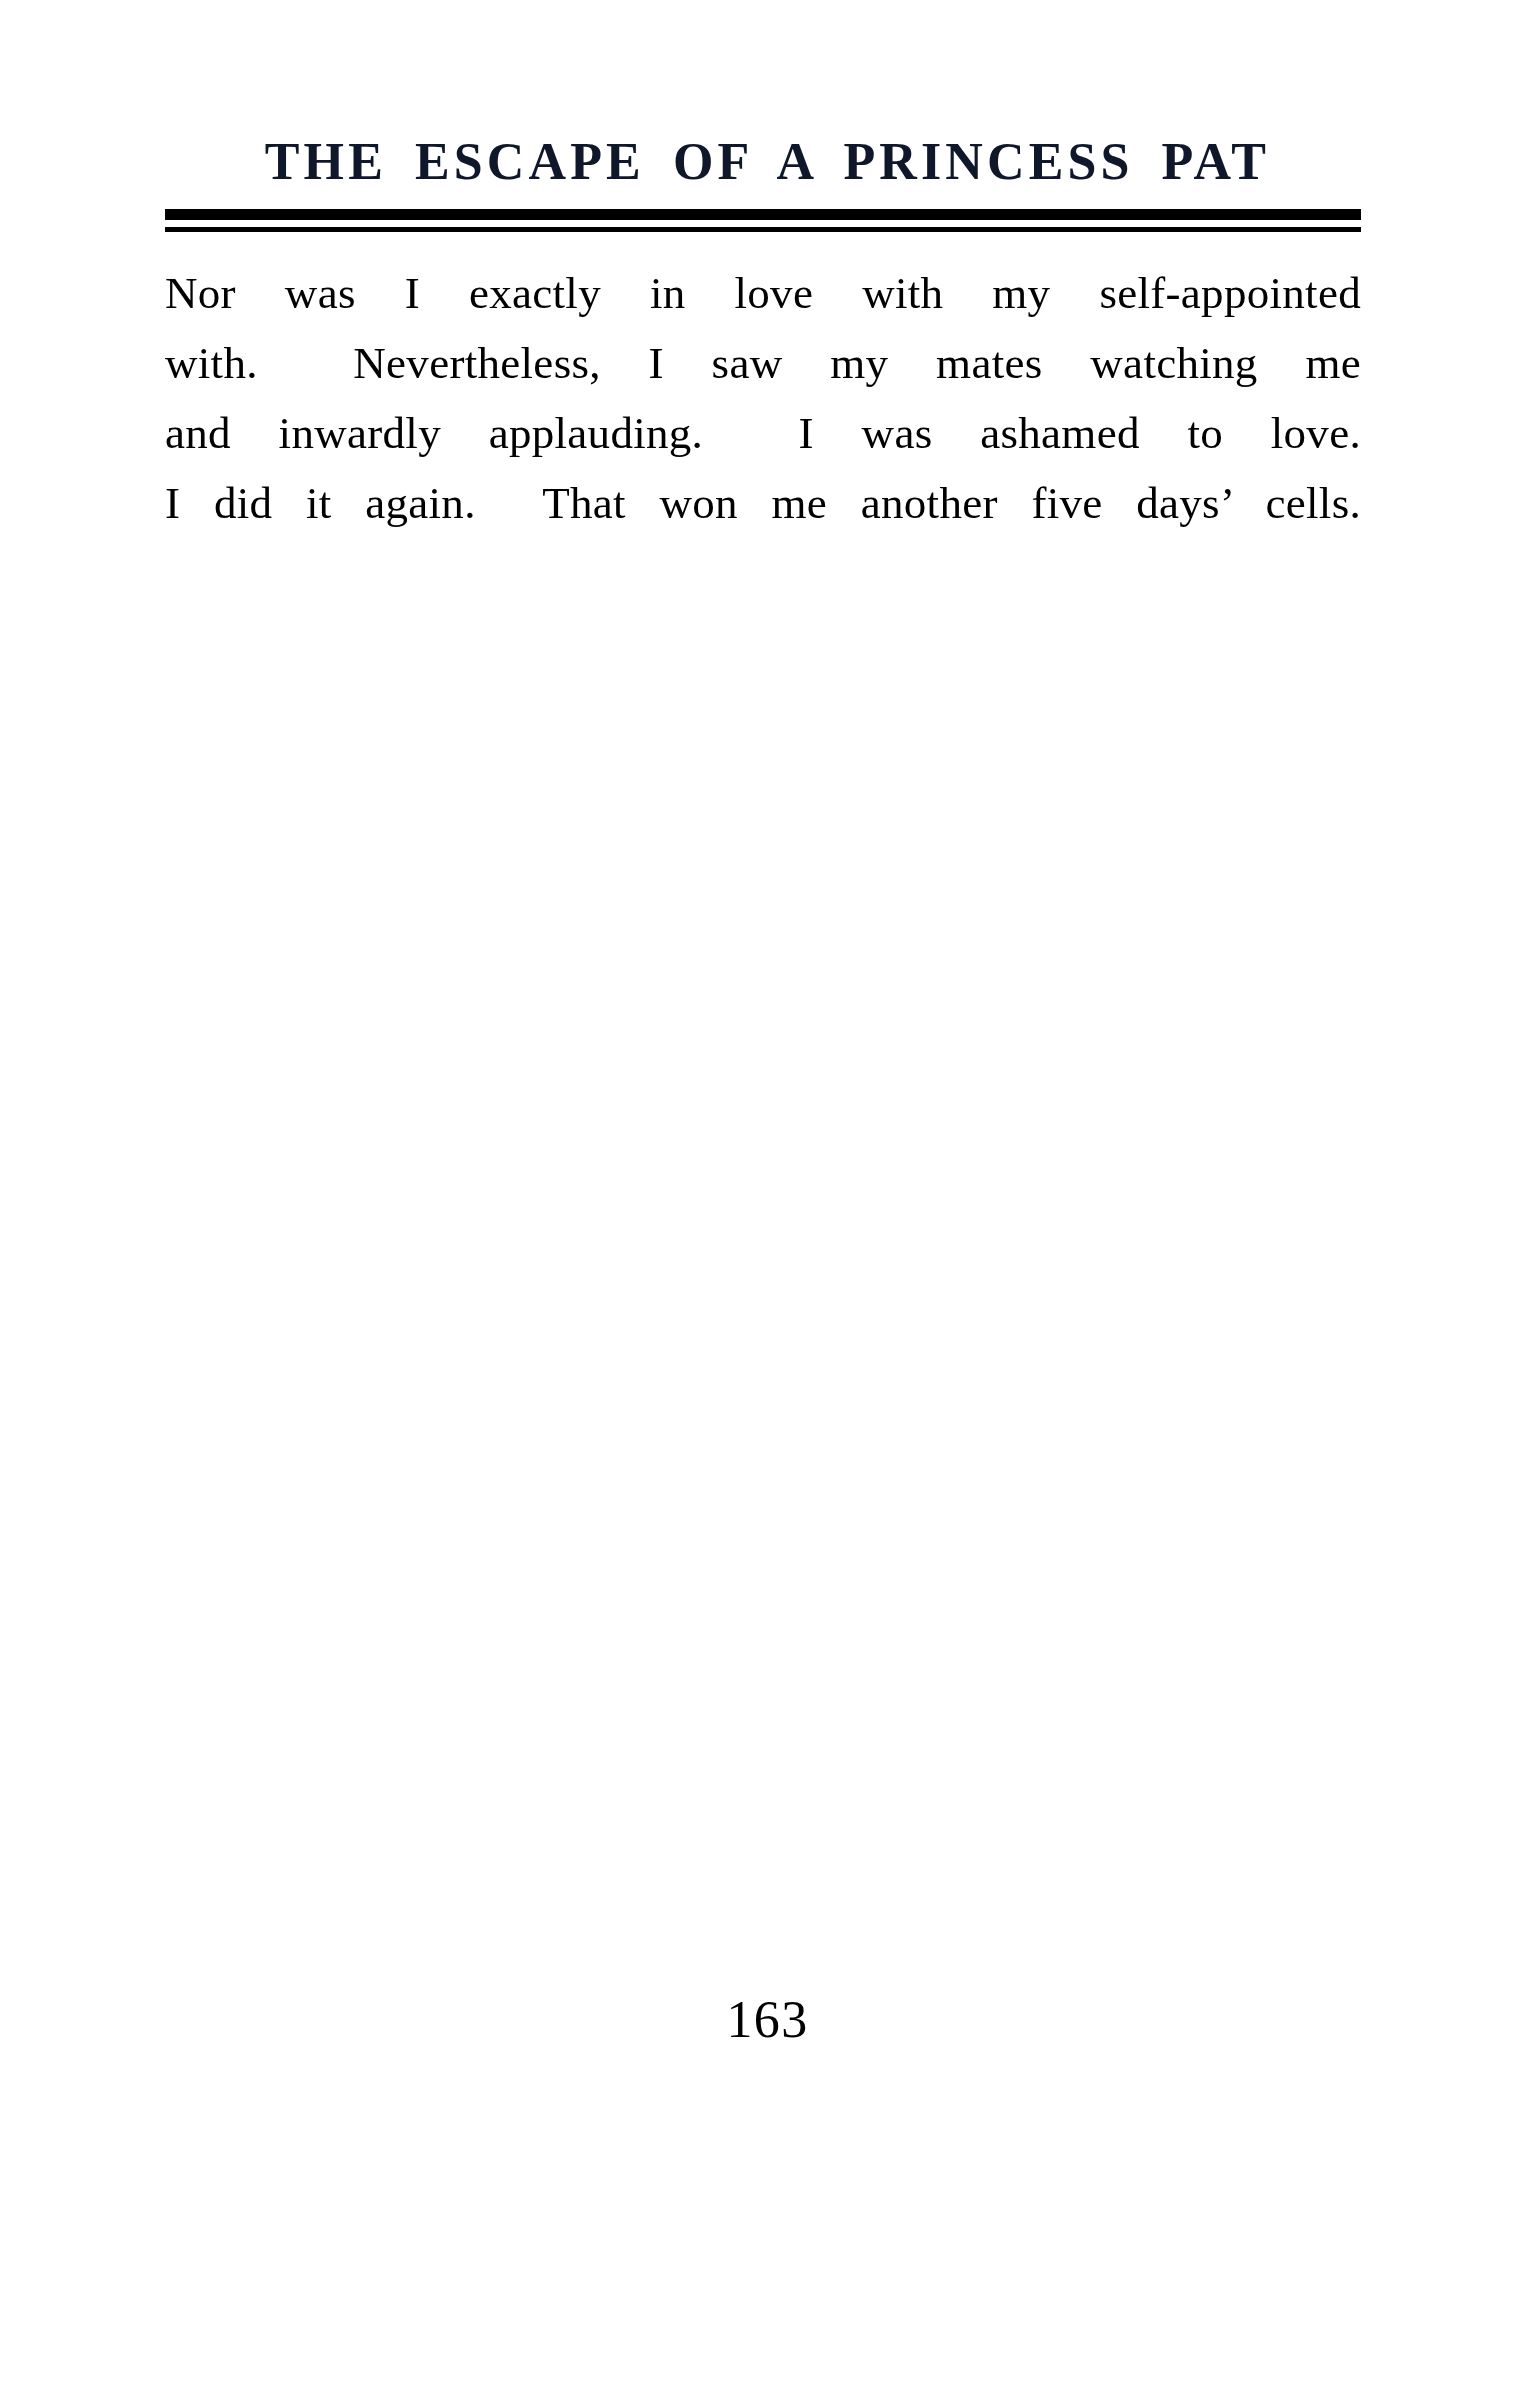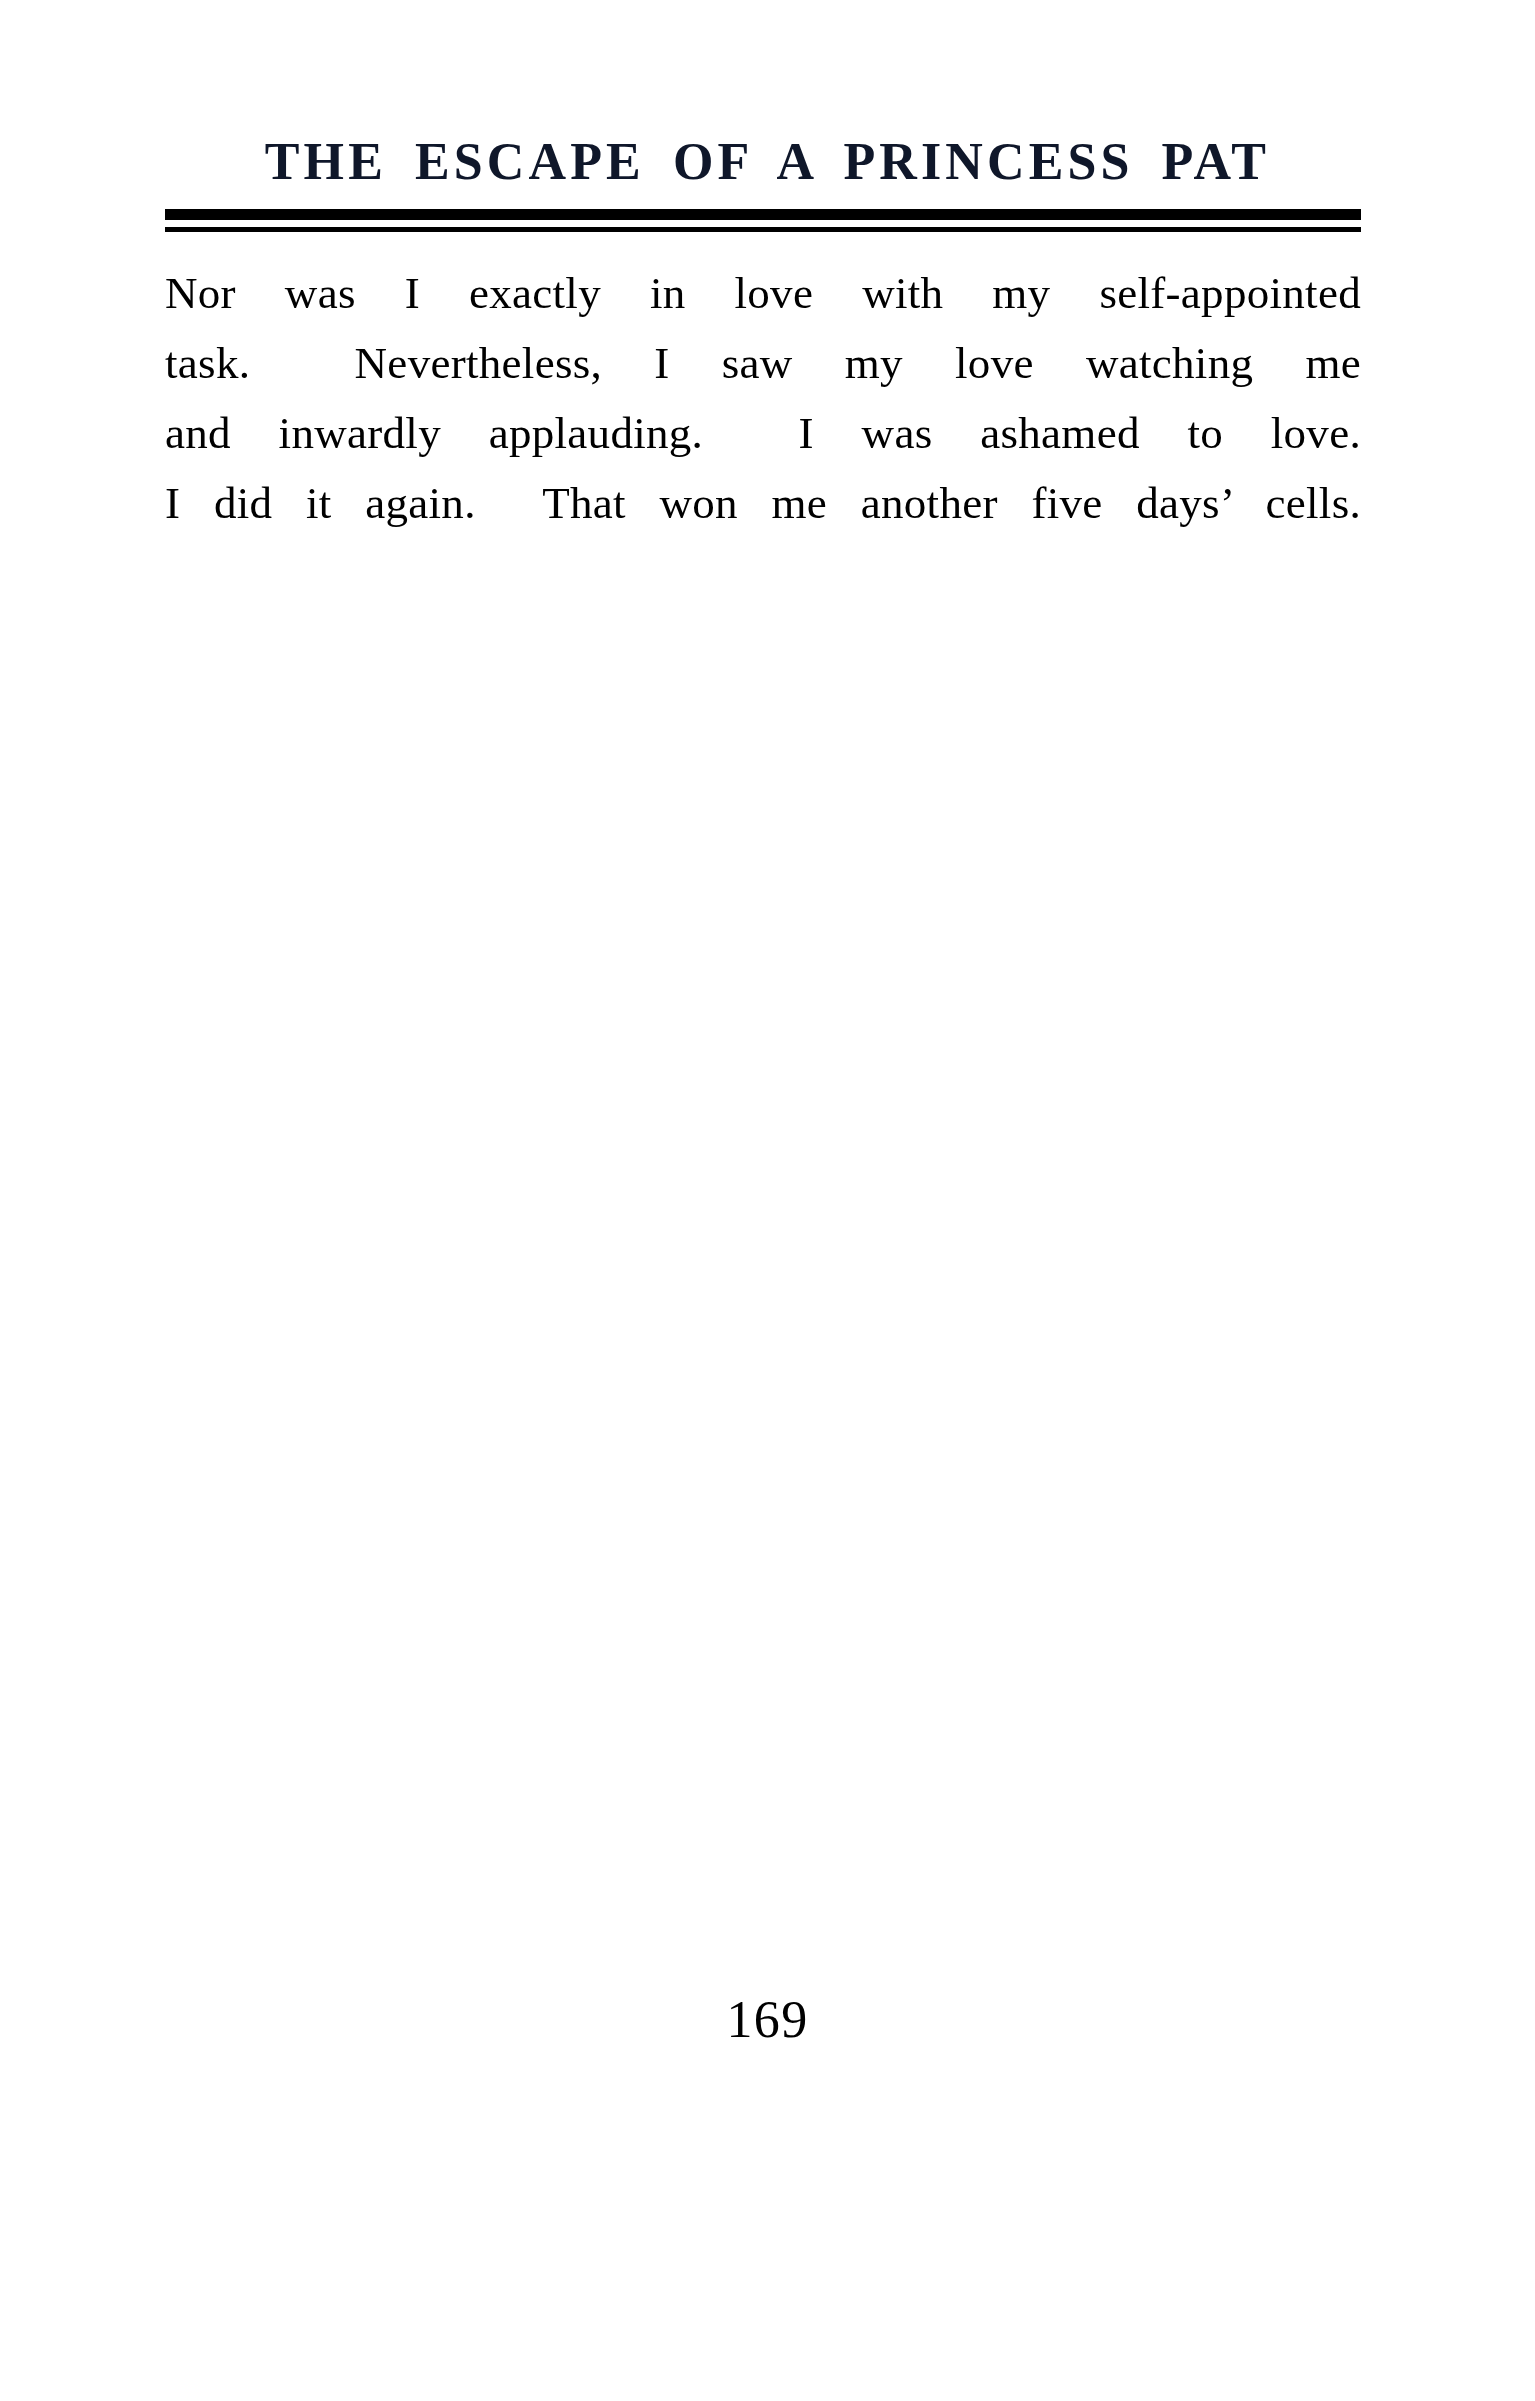--- a/index.html
+++ b/index.html
@@ -80,21 +80,21 @@
 <div class="page">
 
   <div class="running-head">THE ESCAPE OF A PRINCESS PAT</div>
 
   <div class="rule rule-thick"></div>
 
   <div class="rule rule-thin"></div>
 
   <div class="body-text">
     <div class="text-line">Nor was I exactly in love with my self-appointed</div>
-    <div class="text-line">task.  Nevertheless, I saw my love watching me</div>
+    <div class="text-line">with.  Nevertheless, I saw my mates watching me</div>
     <div class="text-line">and inwardly applauding.  I was ashamed to love.</div>
     <div class="text-line">I did it again.  That won me another five days’ cells.</div>
   </div>
 
-  <div class="folio">169</div>
+  <div class="folio">163</div>
 
 </div>
 
 
 </body></html>

